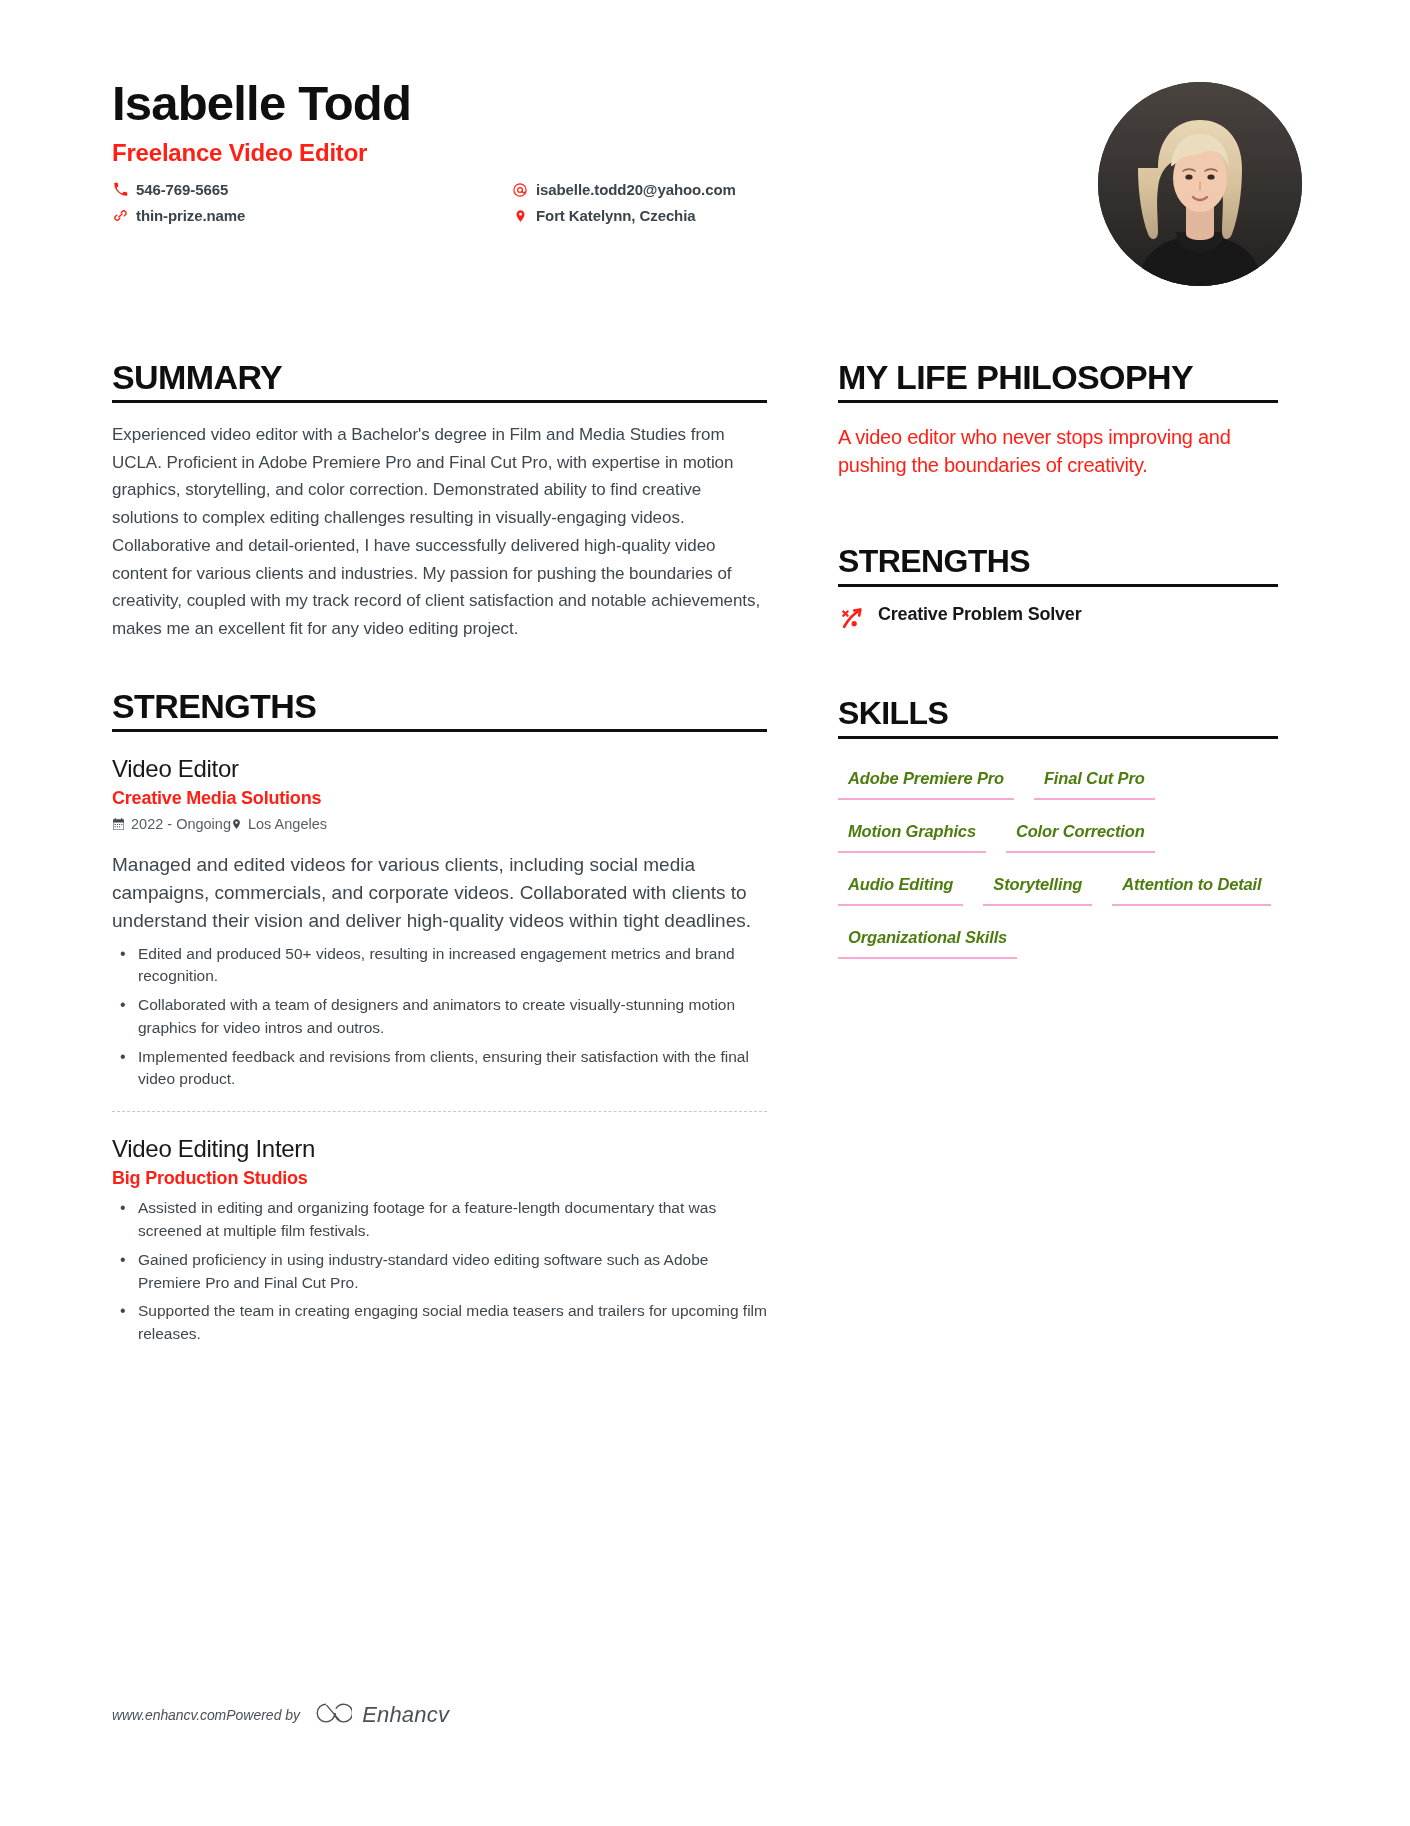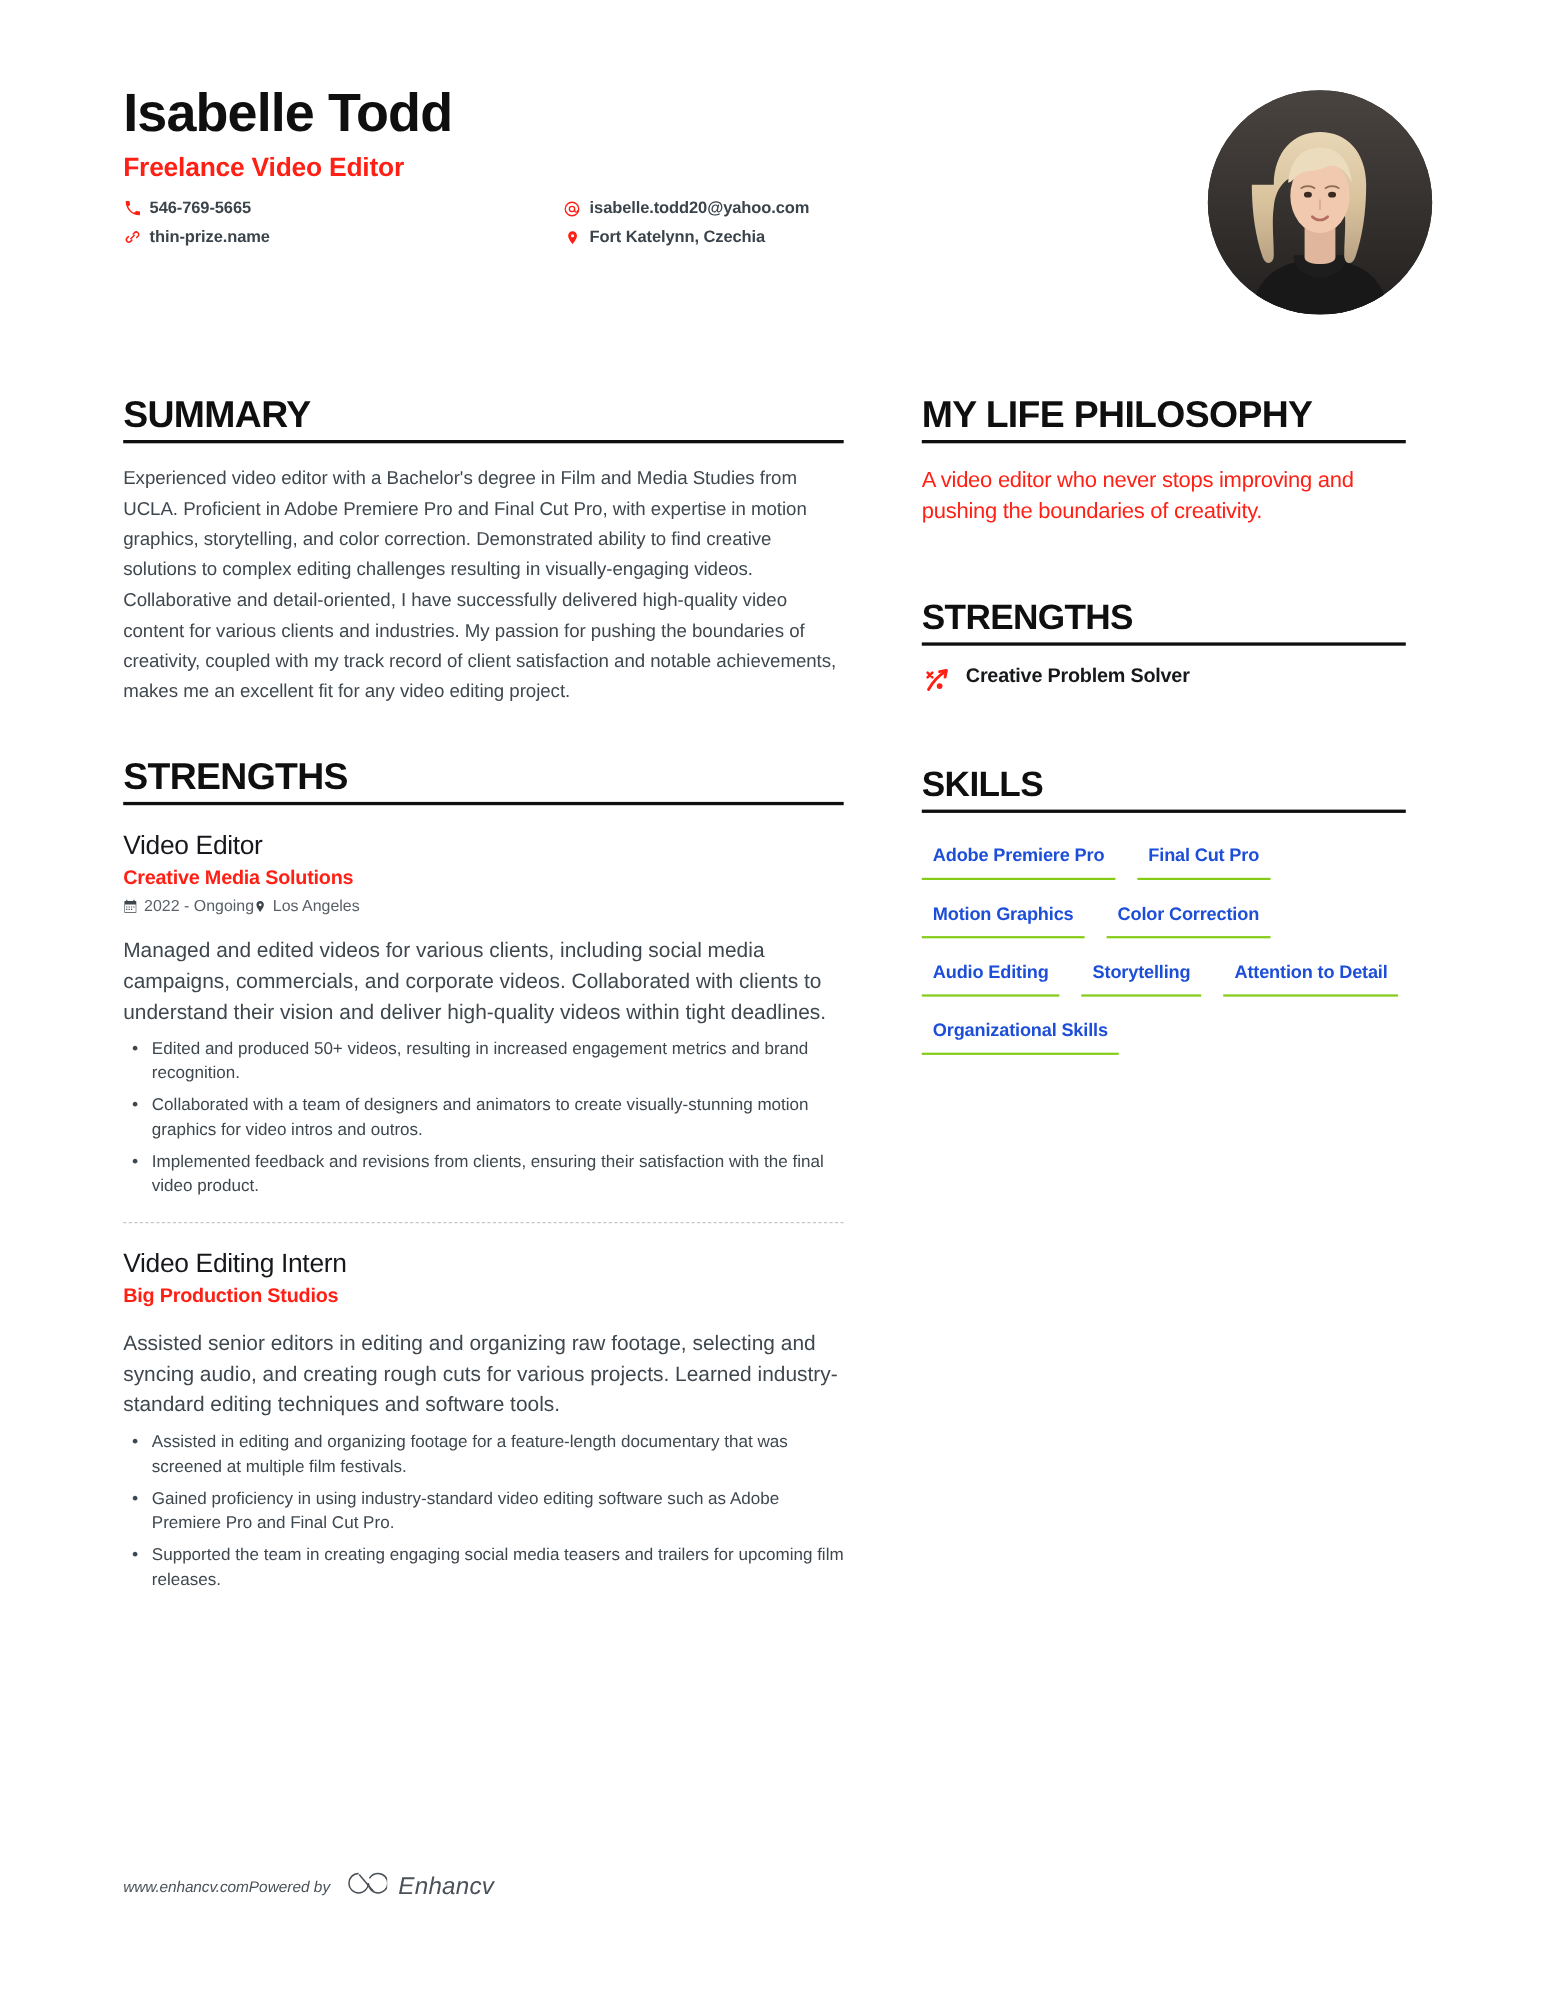--- a/index.html
+++ b/index.html
@@ -205,26 +205,27 @@
 
   .skills-wrap {
     margin-top: 18px;
     display: flex;
     flex-wrap: wrap;
     gap: 0px 20px;
   }
   .skill-tag {
     font-size: 16.5px;
     font-weight: 700;
-    color: #1d4ed8;
+    color: #4d7c0f;
     letter-spacing: -0.15px;
     padding: 12px 10px 10px 10px;
-    border-bottom: 2px solid #84cc16;
+    border-bottom: 2px solid #f9a8d4;
     margin-bottom: 10px;
     white-space: nowrap;
+    font-style: italic;
   }
 
   
   .footer {
     position: absolute;
     left: 112px;
     right: 112px;
     bottom: 96px;
     display: flex;
     align-items: center;
@@ -379,21 +380,20 @@
         <ul class="exp-bullets">
           <li>Edited and produced 50+ videos, resulting in increased engagement metrics and brand recognition.</li>
           <li>Collaborated with a team of designers and animators to create visually-stunning motion graphics for video intros and outros.</li>
           <li>Implemented feedback and revisions from clients, ensuring their satisfaction with the final video product.</li>
         </ul>
       </div>
 
       <div class="exp-entry">
         <div class="exp-role">Video Editing Intern</div>
         <div class="exp-company">Big Production Studios</div>
-        <div class="exp-desc">Assisted senior editors in editing and organizing raw footage, selecting and syncing audio, and creating rough cuts for various projects. Learned industry-standard editing techniques and software tools.</div>
         <ul class="exp-bullets">
           <li>Assisted in editing and organizing footage for a feature-length documentary that was screened at multiple film festivals.</li>
           <li>Gained proficiency in using industry-standard video editing software such as Adobe Premiere Pro and Final Cut Pro.</li>
           <li>Supported the team in creating engaging social media teasers and trailers for upcoming film releases.</li>
         </ul>
       </div>
 
     </div>
   </div>
 

